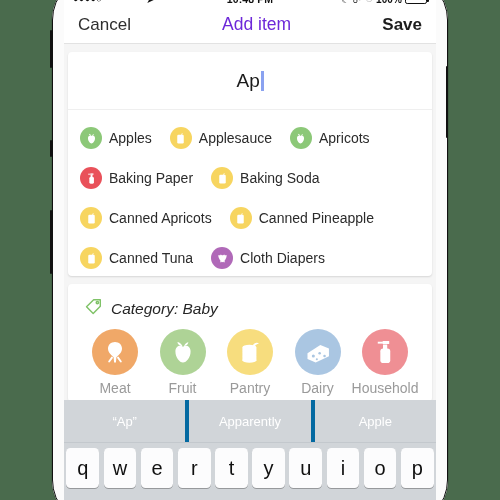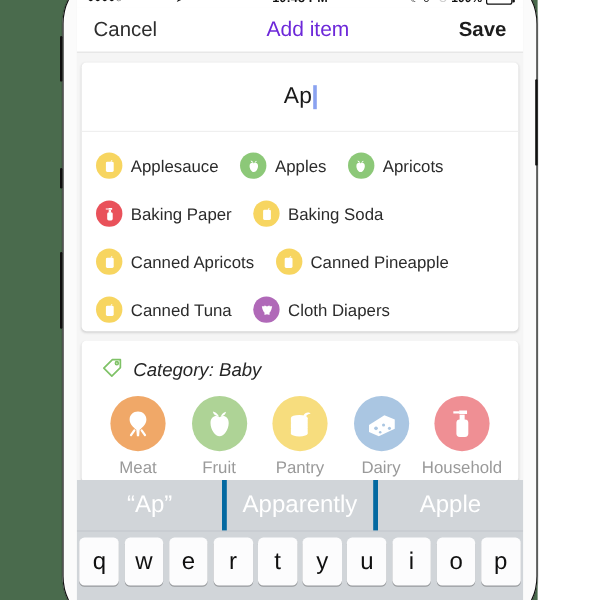--- a/index.html
+++ b/index.html
@@ -5,21 +5,21 @@
   * { box-sizing: border-box; margin: 0; padding: 0; }
 
   html, body {
     width: 500px; height: 500px;
     overflow: hidden;
     font-family: "Liberation Sans", sans-serif;
   }
 
   #stage {
     position: relative;
-    width: 448px; height: 500px;
+    width: 500px; height: 500px;
     background: #4a6b4d;
   }
 
   
   #phone-frame {
     position: absolute;
     left: 52px; top: -26px;
     width: 396px; height: 552px;
     background: #fbfbfb;
     border-radius: 46px;
@@ -174,21 +174,21 @@
     width: 372px; height: 114px;
     background: #d1d5d9;
   }
   #autocomplete-bar {
     display: flex; height: 42px;
     align-items: stretch;
   }
   .ac-item {
     flex: 1;
     display: flex; align-items: center; justify-content: center;
-    font-size: 20px; color: #ffffff;
+    font-size: 13px; color: #ffffff;
     cursor: pointer;
   }
   .ac-item + .ac-item { border-left: 4px solid #0369a1; }
   #ac-divider-bottom {
     height: 1px; background: #c3c8cd;
   }
   #key-rows { padding: 5px 2.5px 0 2.5px; }
   .key-row { display: flex; justify-content: center; gap: 4.5px; }
   .key {
     flex: 1;
@@ -239,37 +239,37 @@
     </div>
 
     <div class="card" id="suggestion-card">
       <div id="search-row">
         <span id="search-text">Ap</span>
           <span id="search-caret"></span>
       </div>
       <div id="suggestion-list">
           <div class="sugg-row">
             <div class="sugg-item">
-              <span class="sugg-icon" style="background: rgb(247, 213, 96);">
-                <svg width="13" height="13" viewBox="0 0 24 24">
-                  <rect x="6" y="5" width="12" height="16" rx="2.2" fill="#ffffff"></rect>
-                  <path d="M13.2 5.2 C13.2 3 15 2.2 16.6 3 C15.6 3.6 15 4.2 14.8 5.2 Z" fill="#ffffff"></path>
-                </svg>
-              </span>
-              <span class="sugg-label">Applesauce</span>
-            </div>
-            <div class="sugg-item">
               <span class="sugg-icon" style="background: rgb(140, 200, 120);">
                 <svg width="13" height="13" viewBox="0 0 24 24">
                   <path d="M12 7.5 C9.5 5.5 5.5 7 5.5 11.5 C5.5 16.5 9 21 12 21 C15 21 18.5 16.5 18.5 11.5 C18.5 7 14.5 5.5 12 7.5 Z" fill="#ffffff"></path>
                   <path d="M11.4 6.6 C10.4 4.6 8.4 3.6 7.2 3.4 C7.4 5.2 8.8 6.6 11.4 7 Z" fill="#ffffff"></path>
                   <path d="M13 6.6 C13.8 4.8 15.4 3.8 16.6 3.6 C16.4 5.2 15.2 6.5 13 7 Z" fill="#ffffff"></path>
                 </svg>
               </span>
               <span class="sugg-label">Apples</span>
+            </div>
+            <div class="sugg-item">
+              <span class="sugg-icon" style="background: rgb(247, 213, 96);">
+                <svg width="13" height="13" viewBox="0 0 24 24">
+                  <rect x="6" y="5" width="12" height="16" rx="2.2" fill="#ffffff"></rect>
+                  <path d="M13.2 5.2 C13.2 3 15 2.2 16.6 3 C15.6 3.6 15 4.2 14.8 5.2 Z" fill="#ffffff"></path>
+                </svg>
+              </span>
+              <span class="sugg-label">Applesauce</span>
             </div>
             <div class="sugg-item">
               <span class="sugg-icon" style="background: rgb(140, 200, 120);">
                 <svg width="13" height="13" viewBox="0 0 24 24">
                   <path d="M12 7.5 C9.5 5.5 5.5 7 5.5 11.5 C5.5 16.5 9 21 12 21 C15 21 18.5 16.5 18.5 11.5 C18.5 7 14.5 5.5 12 7.5 Z" fill="#ffffff"></path>
                   <path d="M11.4 6.6 C10.4 4.6 8.4 3.6 7.2 3.4 C7.4 5.2 8.8 6.6 11.4 7 Z" fill="#ffffff"></path>
                   <path d="M13 6.6 C13.8 4.8 15.4 3.8 16.6 3.6 C16.4 5.2 15.2 6.5 13 7 Z" fill="#ffffff"></path>
                 </svg>
               </span>
               <span class="sugg-label">Apricots</span>

